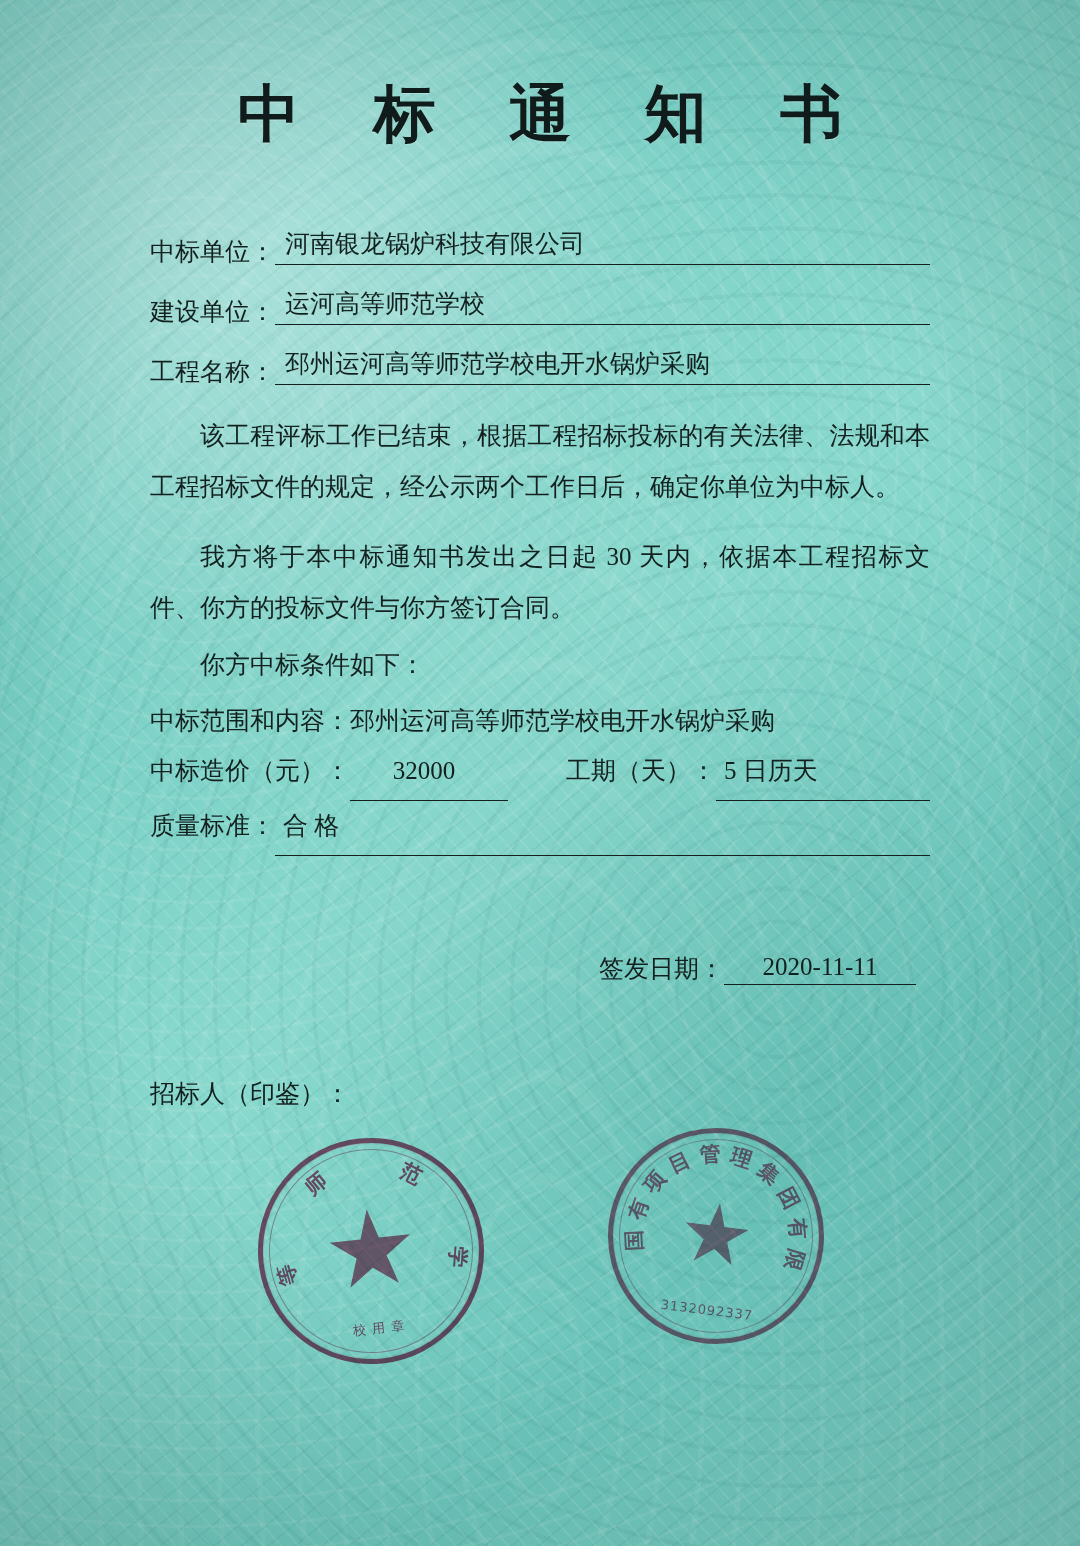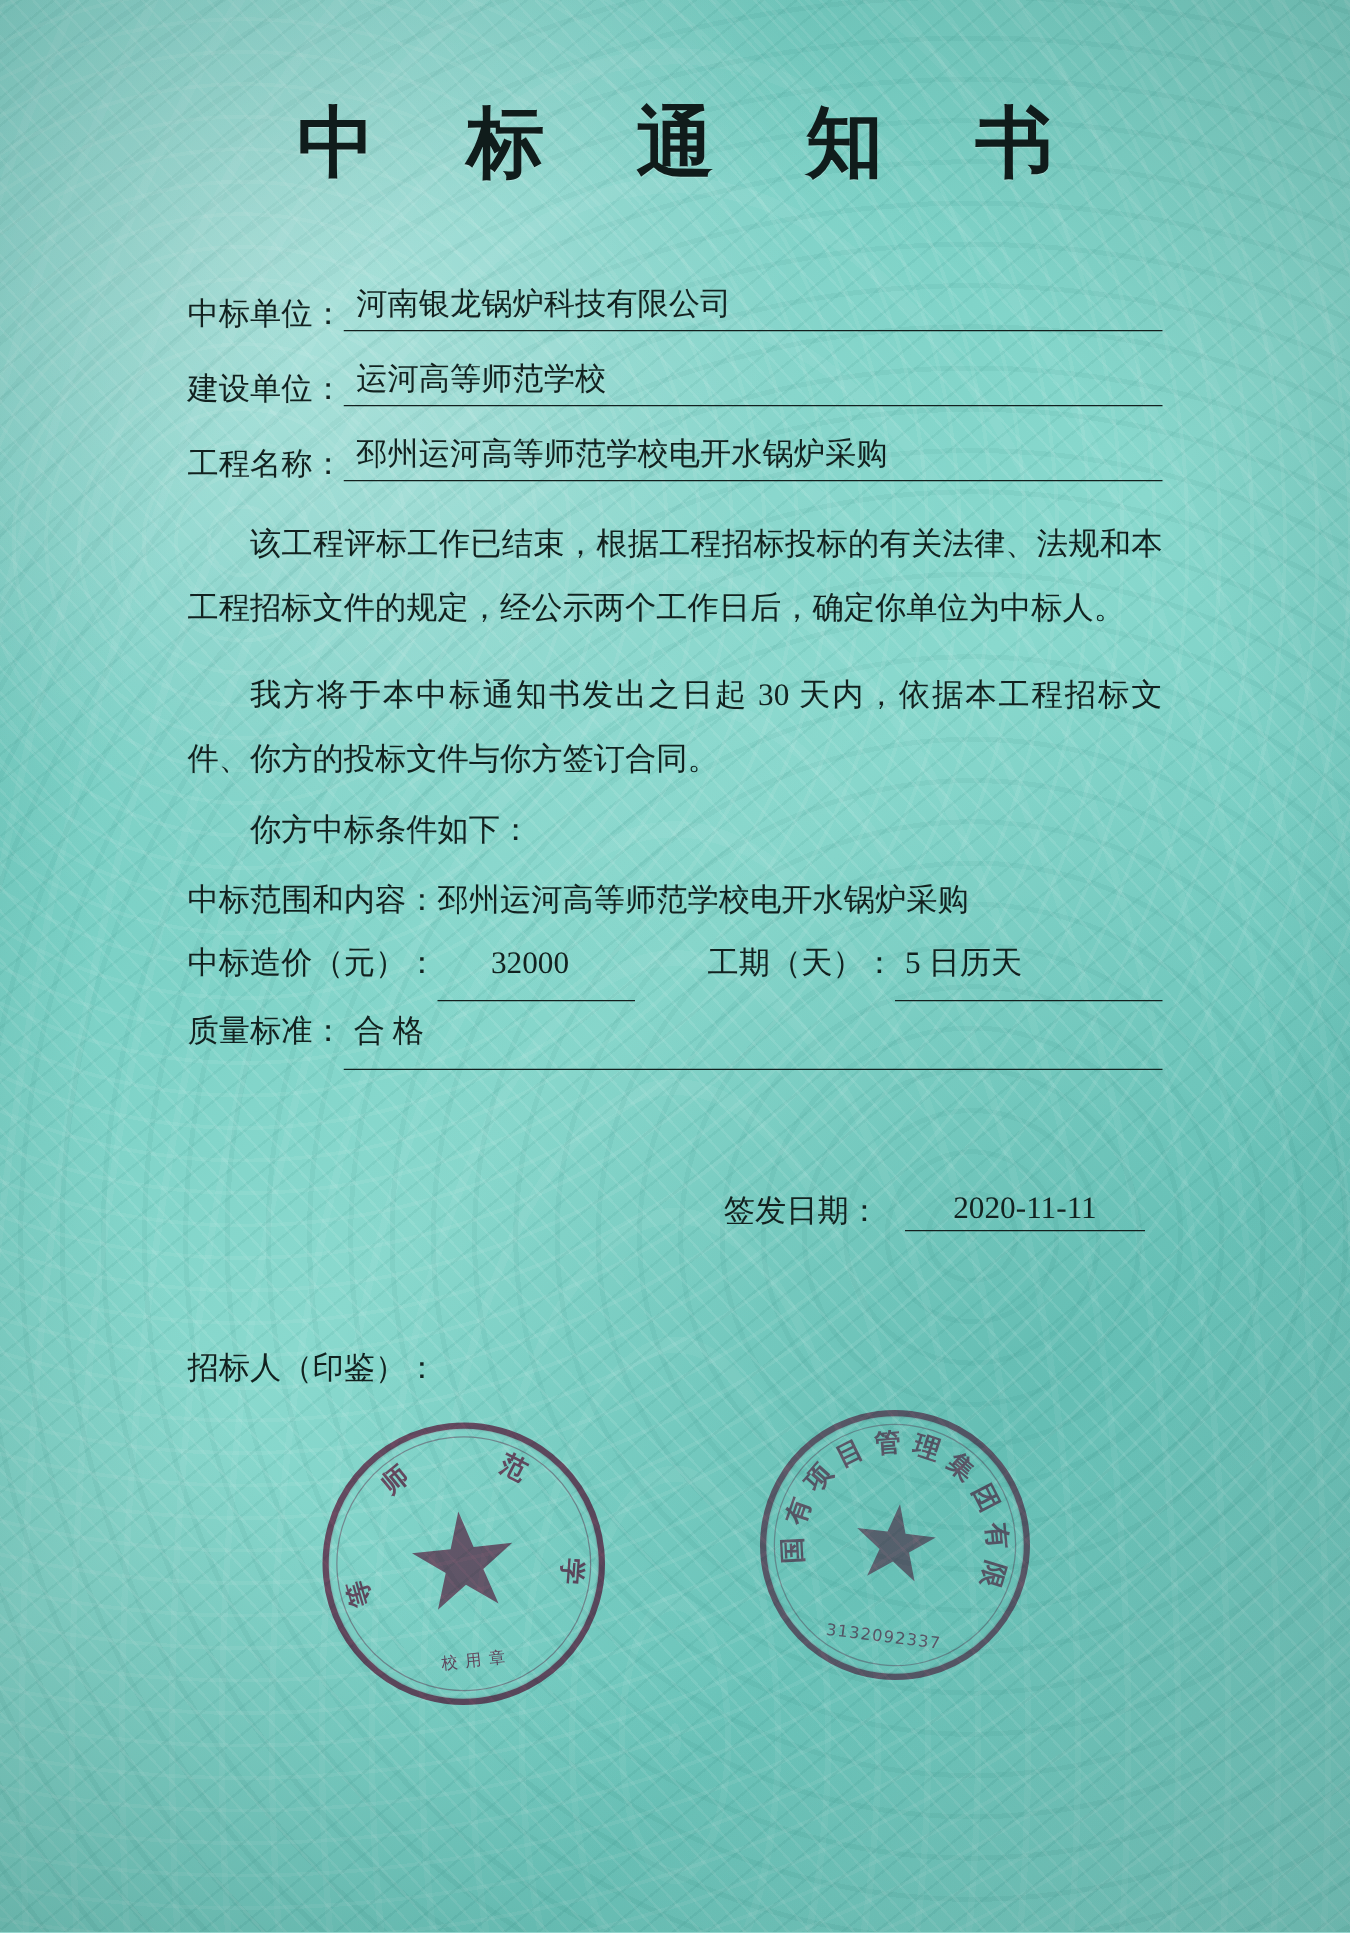--- a/index.html
+++ b/index.html
@@ -133,21 +133,20 @@
   }
   .gap { flex: 0 0 58px; }
 
   .date-row {
     display: flex;
     justify-content: flex-end;
     align-items: flex-end;
     font-size: 25px;
     margin-top: 96px;
     padding-right: 14px;
-    gap: 20px;
   }
   .date-row .date-val {
     border-bottom: 1.6px solid #13201f;
     padding: 0 16px 3px 16px;
     min-width: 160px;
     text-align: center;
   }
 
   .signers {
     display: flex;

